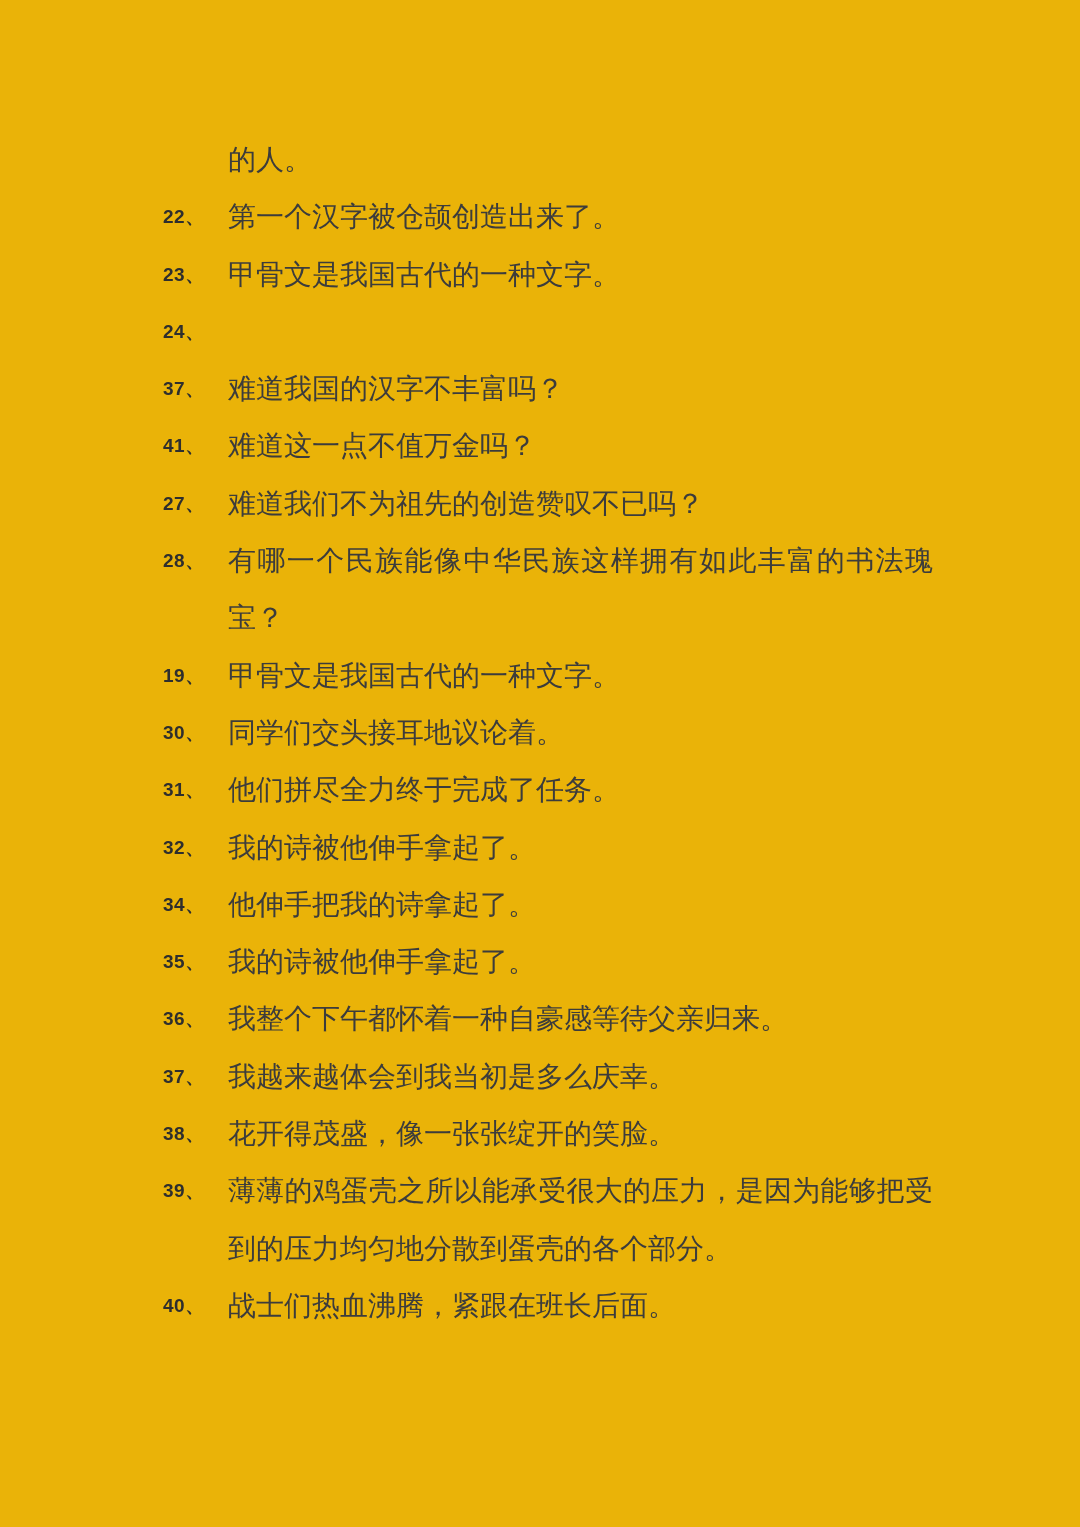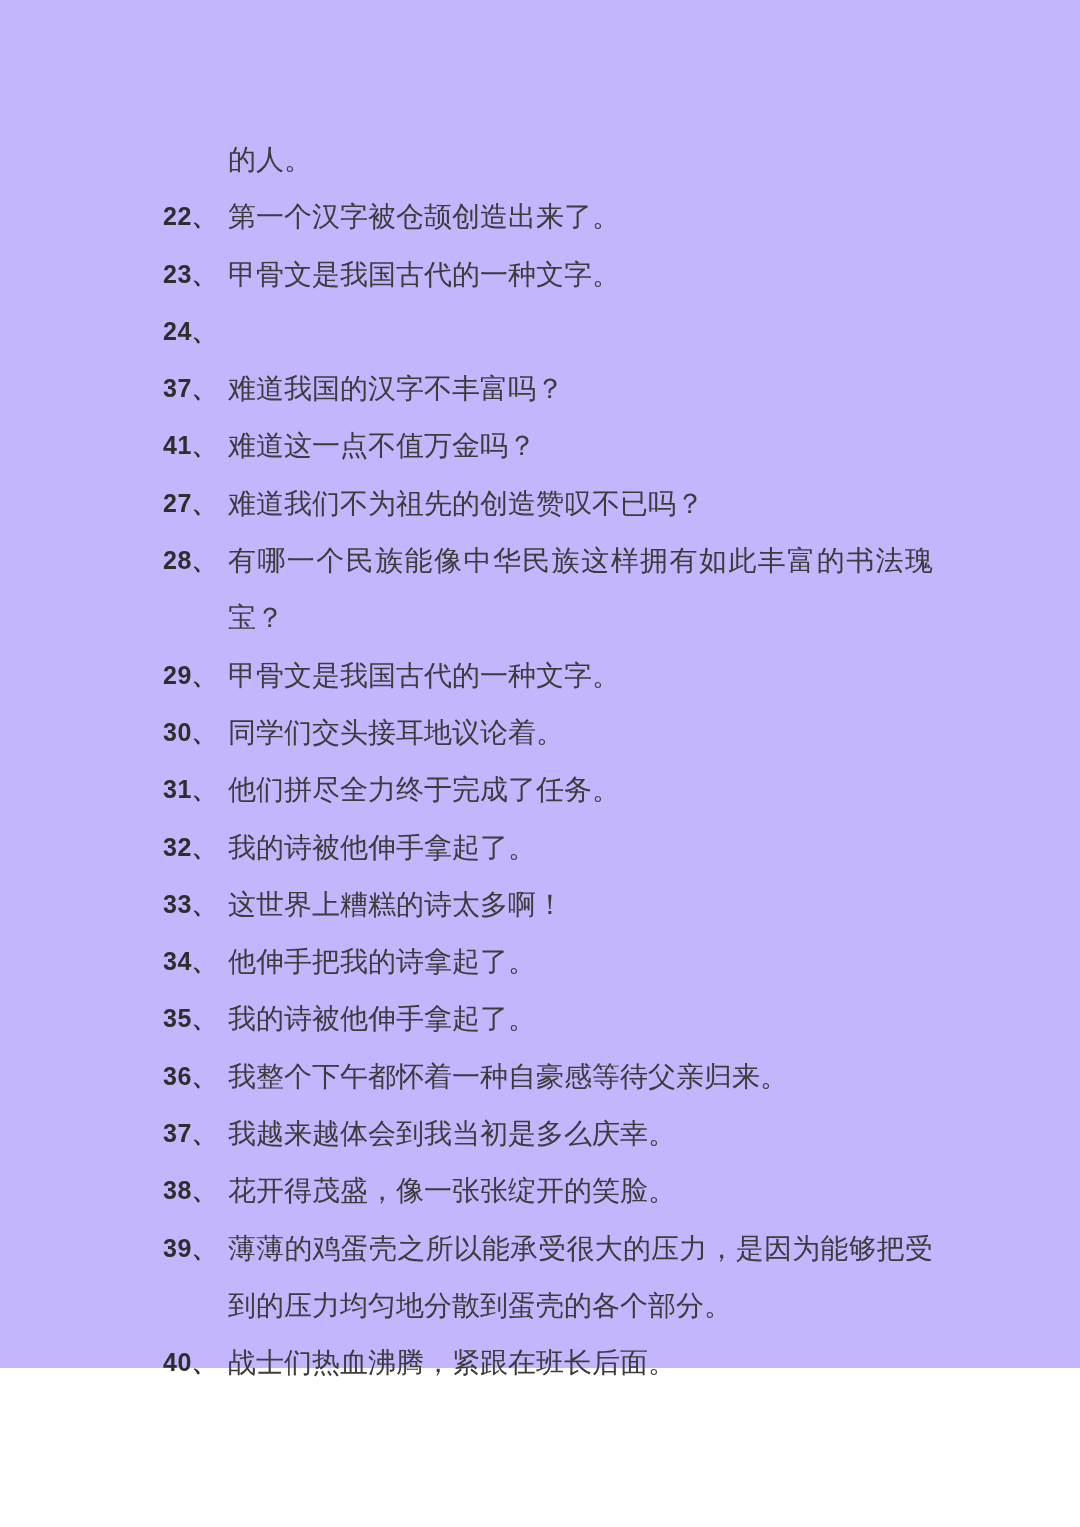--- a/index.html
+++ b/index.html
@@ -8,37 +8,37 @@
     background: #ffffff;
   }
   body {
     width: 1080px;
     height: 1527px;
     overflow: hidden;
   }
   .doc {
     box-sizing: border-box;
     width: 1080px;
-    height: 1368px;
+    height: 1527px;
     padding: 131px 0 0 163px;
-    background: #c4b5fd;
+    background: #eab308;
   }
   .row {
     display: flex;
     align-items: flex-start;
     line-height: 57.3px;
     font-size: 28px;
     color: #3c3c3c;
     font-family: "DejaVu Serif", "Liberation Serif", serif;
   }
   .num {
     flex: 0 0 65px;
     font-family: "Liberation Sans", "DejaVu Sans", sans-serif;
     font-weight: 700;
-    font-size: 25px;
+    font-size: 19px;
     color: #2e2e2e;
     letter-spacing: 0.5px;
     white-space: nowrap;
   }
   .text {
     width: 705px;
     text-align: justify;
     text-justify: inter-ideograph;
     word-break: normal;
     line-break: strict;
@@ -75,38 +75,34 @@
   </div>
   <div class="row">
     <div class="num">27、</div>
     <div class="text">难道我们不为祖先的创造赞叹不已吗？</div>
   </div>
   <div class="row">
     <div class="num">28、</div>
     <div class="text">有哪一个民族能像中华民族这样拥有如此丰富的书法瑰宝？</div>
   </div>
   <div class="row">
-    <div class="num">29、</div>
+    <div class="num">19、</div>
     <div class="text">甲骨文是我国古代的一种文字。</div>
   </div>
   <div class="row">
     <div class="num">30、</div>
     <div class="text">同学们交头接耳地议论着。</div>
   </div>
   <div class="row">
     <div class="num">31、</div>
     <div class="text">他们拼尽全力终于完成了任务。</div>
   </div>
   <div class="row">
     <div class="num">32、</div>
     <div class="text">我的诗被他伸手拿起了。</div>
-  </div>
-  <div class="row">
-    <div class="num">33、</div>
-    <div class="text">这世界上糟糕的诗太多啊！</div>
   </div>
   <div class="row">
     <div class="num">34、</div>
     <div class="text">他伸手把我的诗拿起了。</div>
   </div>
   <div class="row">
     <div class="num">35、</div>
     <div class="text">我的诗被他伸手拿起了。</div>
   </div>
   <div class="row">

